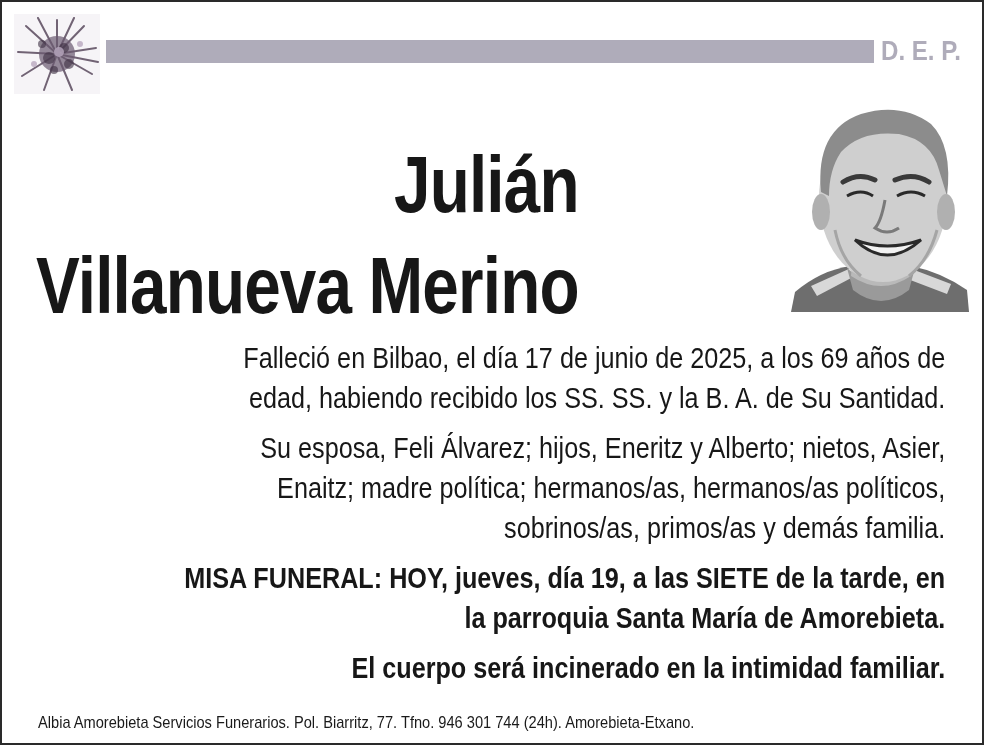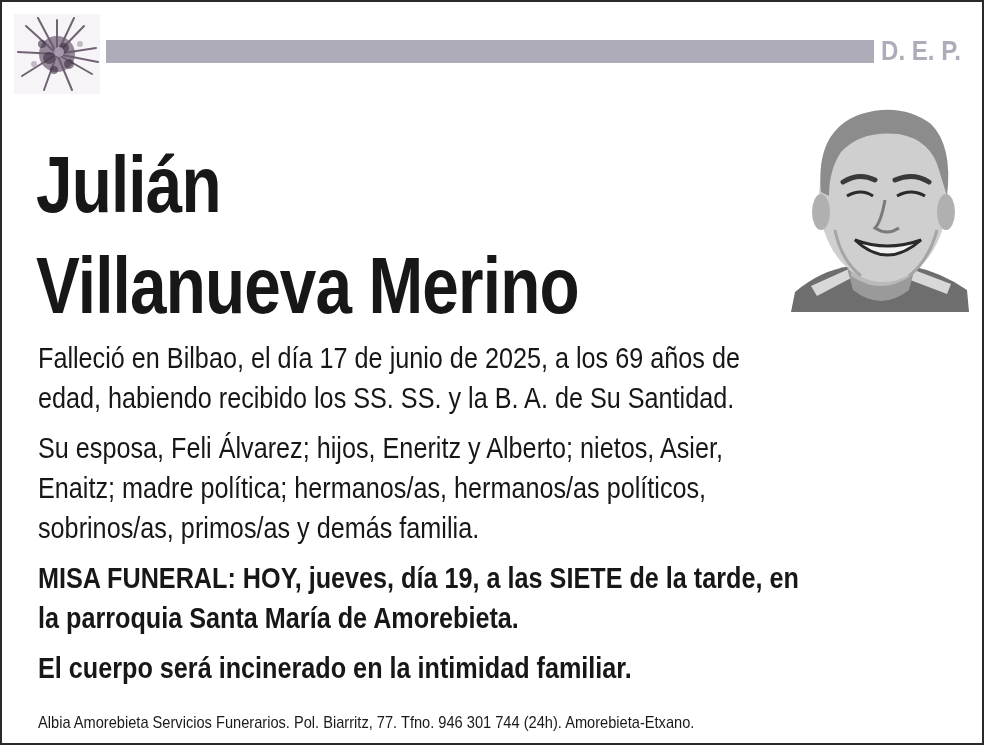--- a/index.html
+++ b/index.html
@@ -1,20 +1,20 @@
 <!DOCTYPE html>
 <html><head>
   <meta charset="utf-8">
   <style>
     * { margin: 0; padding: 0; box-sizing: border-box; }
     html, body { width: 984px; height: 745px; background: #ffffff; overflow: hidden; }
     body { font-family: "Liberation Sans", sans-serif; color: #151515; }
     .frame {
       position: absolute; left: 0; top: 0; width: 984px; height: 745px;
-      border: 2px solid #2a2a2a; background: #fff;
+      border: 2px solid #2a2a2a; background: #fff; text-align: right;
     }
     .flower {
       position: absolute; left: 12px; top: 12px; width: 86px; height: 80px;
     }
     .bar {
       position: absolute; left: 104px; top: 38px; width: 768px; height: 23px;
       background: #afacba;
     }
     .dep {
       position: absolute; left: 879px; top: 33px; height: 32px;

